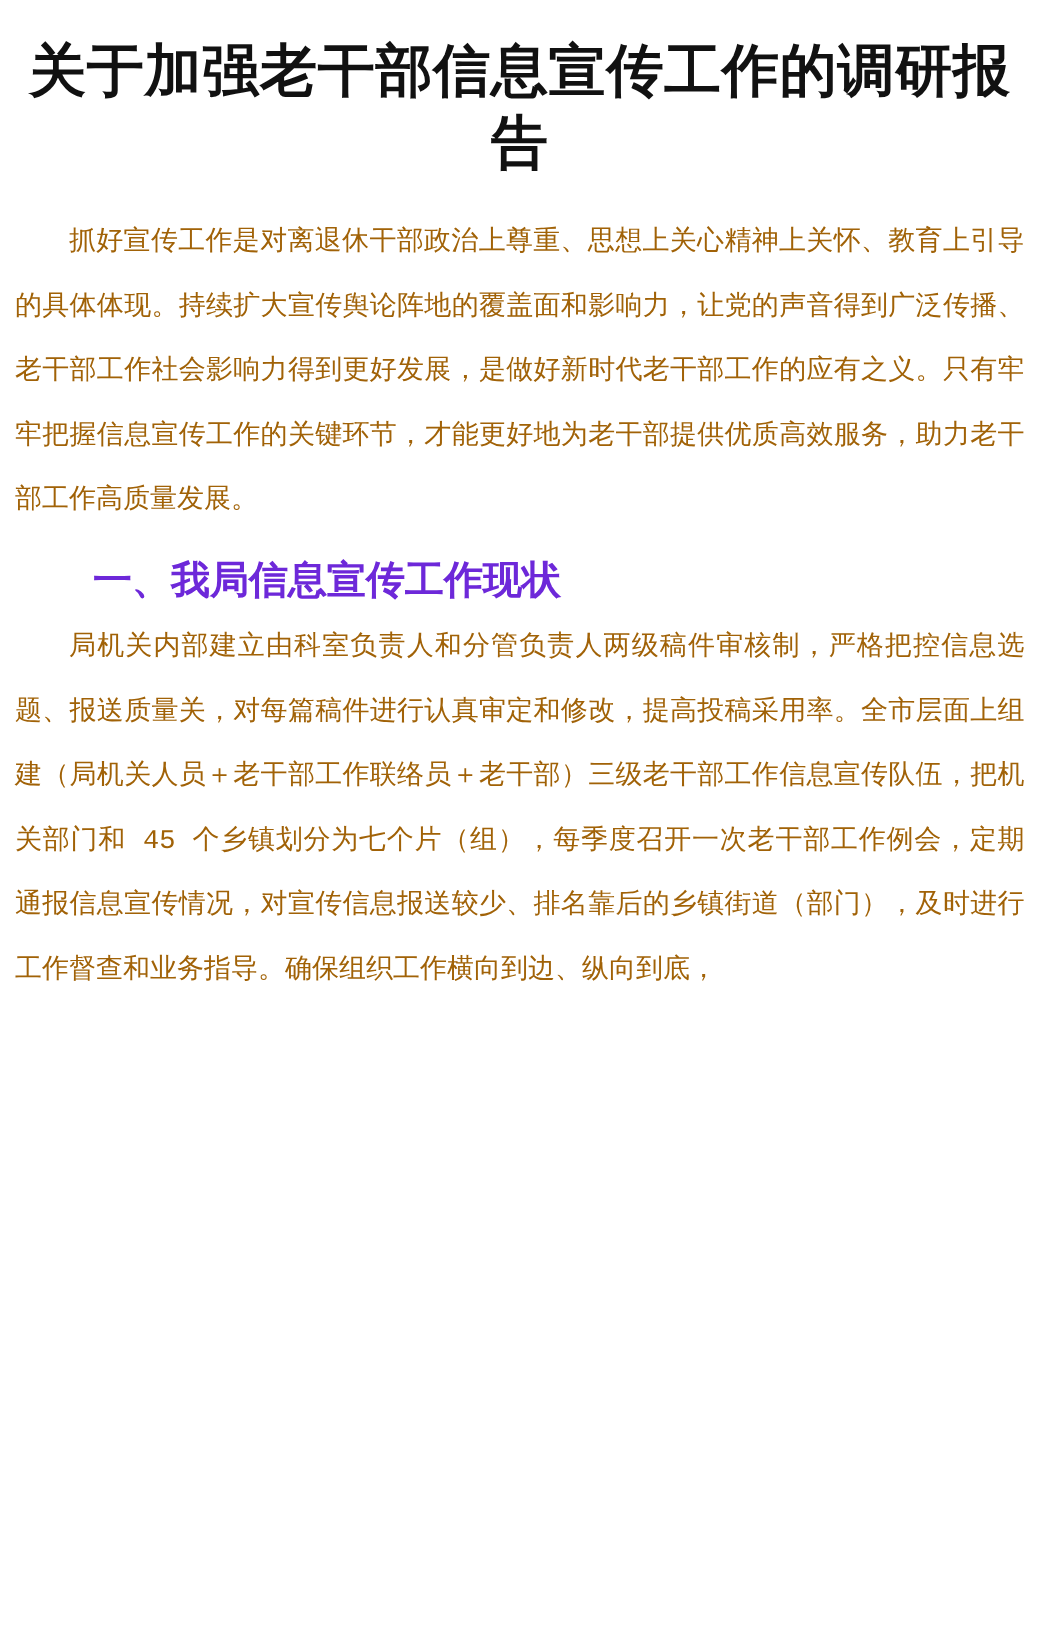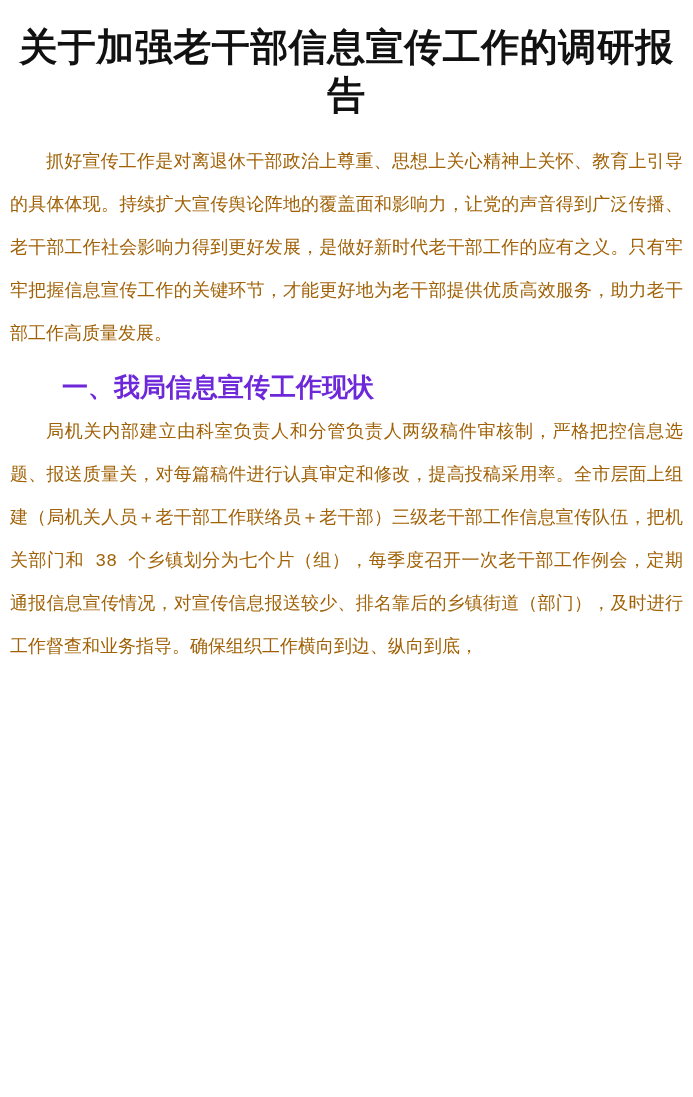--- a/index.html
+++ b/index.html
@@ -68,15 +68,15 @@
 <div class="page">
 
   <h1 class="doc-title">关于加强老干部信息宣传工作的调研报告</h1>
 
   <p class="para">抓好宣传工作是对离退休干部政治上尊重、思想上关心精神上关怀、教育上引导的具体体现。持续扩大宣传舆论阵地的覆盖面和影响力，让党的声音得到广泛传播、老干部工作社会影响力得到更好发展，是做好新时代老干部工作的应有之义。只有牢牢把握信息宣传工作的关键环节，才能更好地为老干部提供优质高效服务，助力老干部工作高质量发展。</p>
 
   <h2 class="heading-1">一、我局信息宣传工作现状</h2>
 
 
 
-  <p class="para last">局机关内部建立由科室负责人和分管负责人两级稿件审核制，严格把控信息选题、报送质量关，对每篇稿件进行认真审定和修改，提高投稿采用率。全市层面上组建（局机关人员＋老干部工作联络员＋老干部）三级老干部工作信息宣传队伍，把机关部门和 38 个乡镇划分为七个片（组），每季度召开一次老干部工作例会，定期通报信息宣传情况，对宣传信息报送较少、排名靠后的乡镇街道（部门），及时进行工作督查和业务指导。确保组织工作横向到边、纵向到底，</p>
+  <p class="para last">局机关内部建立由科室负责人和分管负责人两级稿件审核制，严格把控信息选题、报送质量关，对每篇稿件进行认真审定和修改，提高投稿采用率。全市层面上组建（局机关人员＋老干部工作联络员＋老干部）三级老干部工作信息宣传队伍，把机关部门和 45 个乡镇划分为七个片（组），每季度召开一次老干部工作例会，定期通报信息宣传情况，对宣传信息报送较少、排名靠后的乡镇街道（部门），及时进行工作督查和业务指导。确保组织工作横向到边、纵向到底，</p>
 
 </div>
 
 </body></html>

